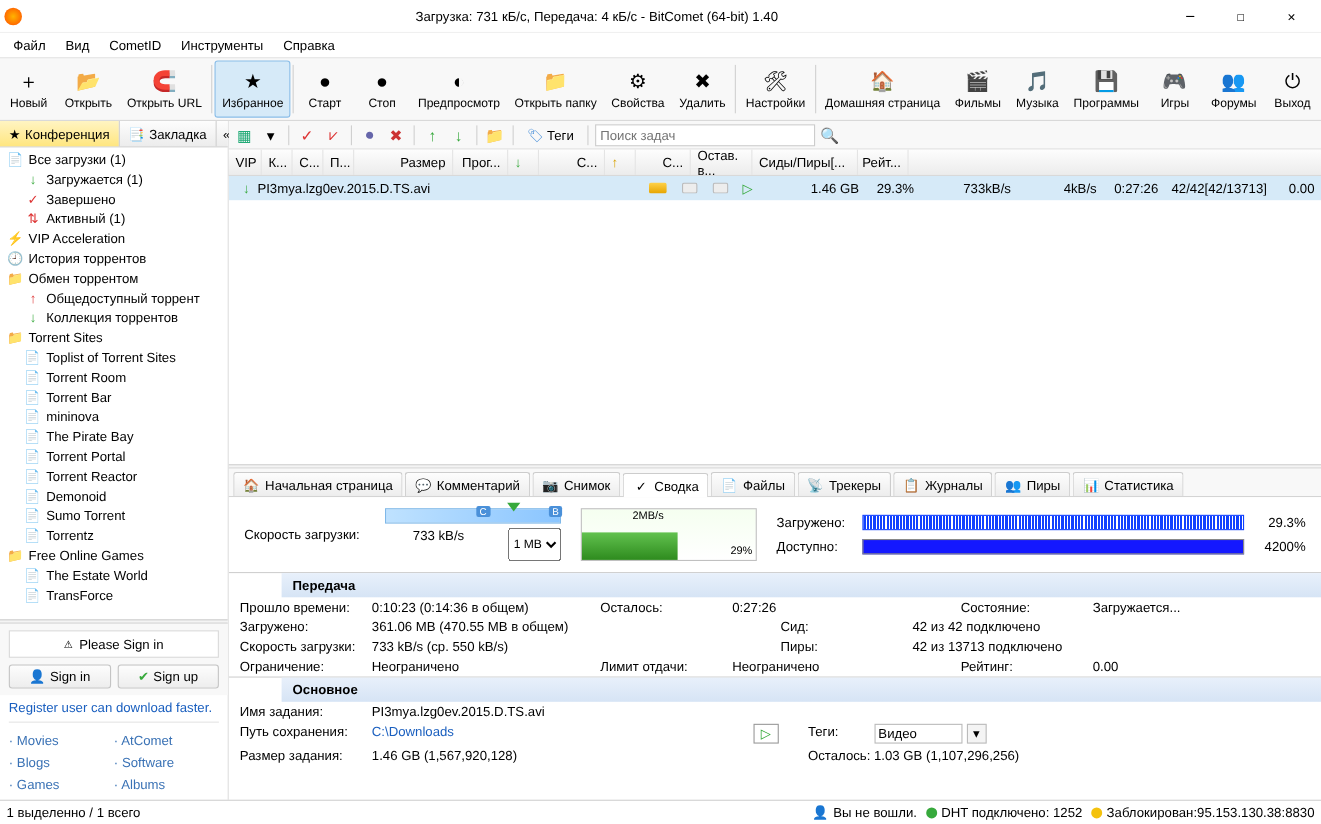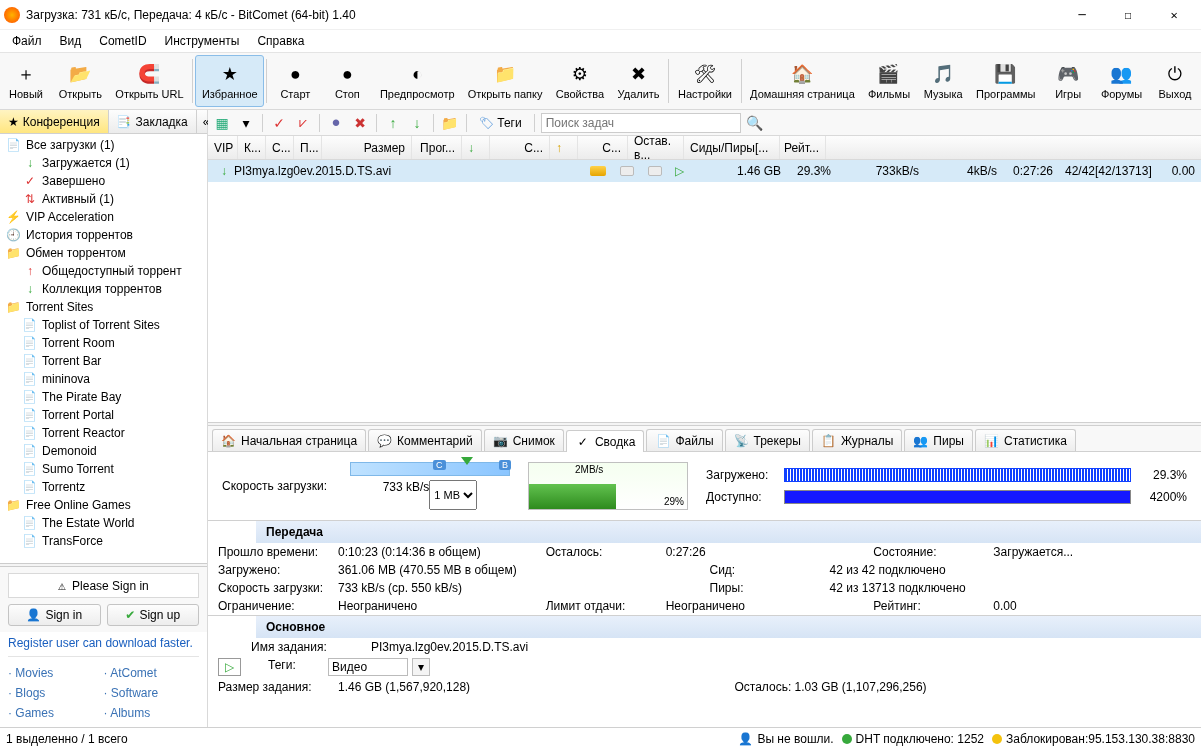--- a/index.html
+++ b/index.html
@@ -1,19 +1,19 @@
 <!DOCTYPE html>
 <html><head>
 <meta charset="utf-8">
 <style>
 *{box-sizing:border-box;margin:0;padding:0;font-family:"Segoe UI",Tahoma,sans-serif;font-size:12px;}
 body{background:#fff;color:#000;overflow:hidden;width:1201px;height:749px;display:flex;flex-direction:column;}
 .titlebar{height:30px;display:flex;align-items:center;padding:0 4px;background:#fff;border-bottom:1px solid #f0f0f0;}
 .titlebar .app-icon{width:16px;height:16px;margin-right:6px;background:radial-gradient(circle,#ffb300 0%,#ff6a00 70%);border-radius:50%;}
-.titlebar .title{flex:1;font-size:12px;}
+.titlebar .title{flex:1;font-size:12px;text-align:center;}
 .titlebar .ctl{width:46px;height:30px;display:flex;align-items:center;justify-content:center;font-family:Consolas,monospace;}
 .menu{height:22px;display:flex;align-items:center;padding:0 4px;gap:2px;}
 .menu span{padding:2px 8px;}
 .toolbar{height:58px;background:#f8f8f8;border-top:1px solid #e4e4e4;border-bottom:1px solid #d9d9d9;display:flex;padding:2px 0;}
 .tb-btn{display:flex;flex-direction:column;align-items:center;justify-content:center;padding:2px 6px;min-width:52px;border:1px solid transparent;border-radius:3px;}
 .tb-btn.sel{background:#d6eaf8;border:1px solid #8abde8;}
 .tb-btn .ico{width:24px;height:24px;margin-bottom:2px;display:flex;align-items:center;justify-content:center;font-size:18px;}
 .tb-btn .lbl{font-size:11px;white-space:nowrap;}
 .tb-sep{width:1px;background:#d0d0d0;margin:4px 2px;}
 .mainrow{flex:1;display:flex;min-height:0;}
@@ -58,37 +58,37 @@
 .dtab.active{background:#fff;font-weight:400;position:relative;top:1px;}
 .dtab .dico{width:16px;height:16px;display:flex;align-items:center;justify-content:center;font-size:12px;}
 .detail-body{flex:1;overflow:auto;background:#fff;}
 .speedrow{display:flex;align-items:center;padding:10px 14px;gap:18px;}
 .speedrow .lbl{width:110px;}
 .slider-box{width:160px;}
 .sl-track{height:14px;background:linear-gradient(90deg,#bfe2ff,#8ac5ff);border:1px solid #7fb8e8;position:relative;}
 .sl-c{position:absolute;top:-3px;left:82px;background:#4a90d9;color:#fff;font-size:9px;padding:0 3px;border-radius:2px;}
 .sl-b{position:absolute;top:-3px;right:-2px;background:#4a90d9;color:#fff;font-size:9px;padding:0 3px;border-radius:2px;}
 .sl-handle{position:absolute;top:-6px;left:110px;width:0;height:0;border-left:6px solid transparent;border-right:6px solid transparent;border-top:8px solid #37A93C;}
-.sl-below{display:flex;justify-content:center;margin-top:4px;font-size:11px;}
+.sl-below{display:flex;justify-content:flex-end;margin-top:4px;font-size:11px;gap:40px;}
 .sl-below select{font-size:11px;height:30px;}
 .chart{width:160px;height:48px;border:1px solid #c0c0c0;position:relative;background:linear-gradient(#f5fff0,#fff);}
 .chart .area{position:absolute;bottom:0;left:0;width:55%;height:55%;background:linear-gradient(#62c24f,#2e8b1e);}
 .chart .pct{position:absolute;right:3px;bottom:2px;font-size:10px;}
 .chart .lbl{position:absolute;right:2px;top:1px;font-size:10px;}
 .av{display:flex;flex-direction:column;gap:8px;flex:1;}
 .avrow{display:flex;align-items:center;gap:8px;}
 .avrow .albl{width:70px;}
 .bar{flex:1;height:14px;border:1px solid #888;background:#fff;position:relative;overflow:hidden;}
 .bar.stripe{background:repeating-linear-gradient(90deg,#1040ff 0,#1040ff 2px,#fff 2px,#fff 3px);border-color:#1040ff;}
 .bar.solid{background:#1418ff;}
 .pctv{width:48px;text-align:right;}
 .section{border-top:1px solid #d0d0d0;}
 .section-h{background:linear-gradient(#e8f0fb,#d6e4f5);padding:4px 10px;font-weight:700;margin-left:48px;}
 .kv{display:flex;padding:2px 10px;}
-.kv .k{width:120px;margin-left:33px;}
+.kv .k{width:120px;}
 .kv .v{flex:1;}
 .kv3{display:flex;padding:2px 10px;gap:10px;}
 .kv3 .grp{display:flex;flex:1;}
 .kv3 .k{width:120px;}
 .statusbar{height:22px;border-top:1px solid #d0d0d0;display:flex;align-items:center;padding:0 6px;font-size:11px;gap:8px;}
 .statusbar .seg{display:flex;align-items:center;gap:4px;}
 .statusbar .fill{flex:1;}
 .dot{width:10px;height:10px;border-radius:50%;display:inline-block;}
 .dot.green{background:#37A93C;}
 .dot.yellow{background:#f4c20d;}
@@ -529,20 +529,24 @@
         </div>
       </div>
 
       <div class="section">
         <div class="section-h">Основное</div>
         <div class="kv">
             <div class="k">Имя задания:</div>
             <div class="v">PI3mya.lzg0ev.2015.D.TS.avi</div>
           </div>
         <div class="kv3">
+          <div class="grp">
+              <div class="k">Путь сохранения:</div>
+              <div class="v"><a href="#" class="blue">C:\Downloads</a></div>
+            </div>
           <div class="grp" style="flex:0 0 40px;align-items:center">
               <button class="playbtn" style="color:#37A93C">▷</button>
             </div>
           <div class="grp">
               <div class="k" style="width:60px">Теги:</div>
             <div class="v cmbx">
                 <input value="Видео" style="">
                 <button>▾</button>
               </div>
           </div>

